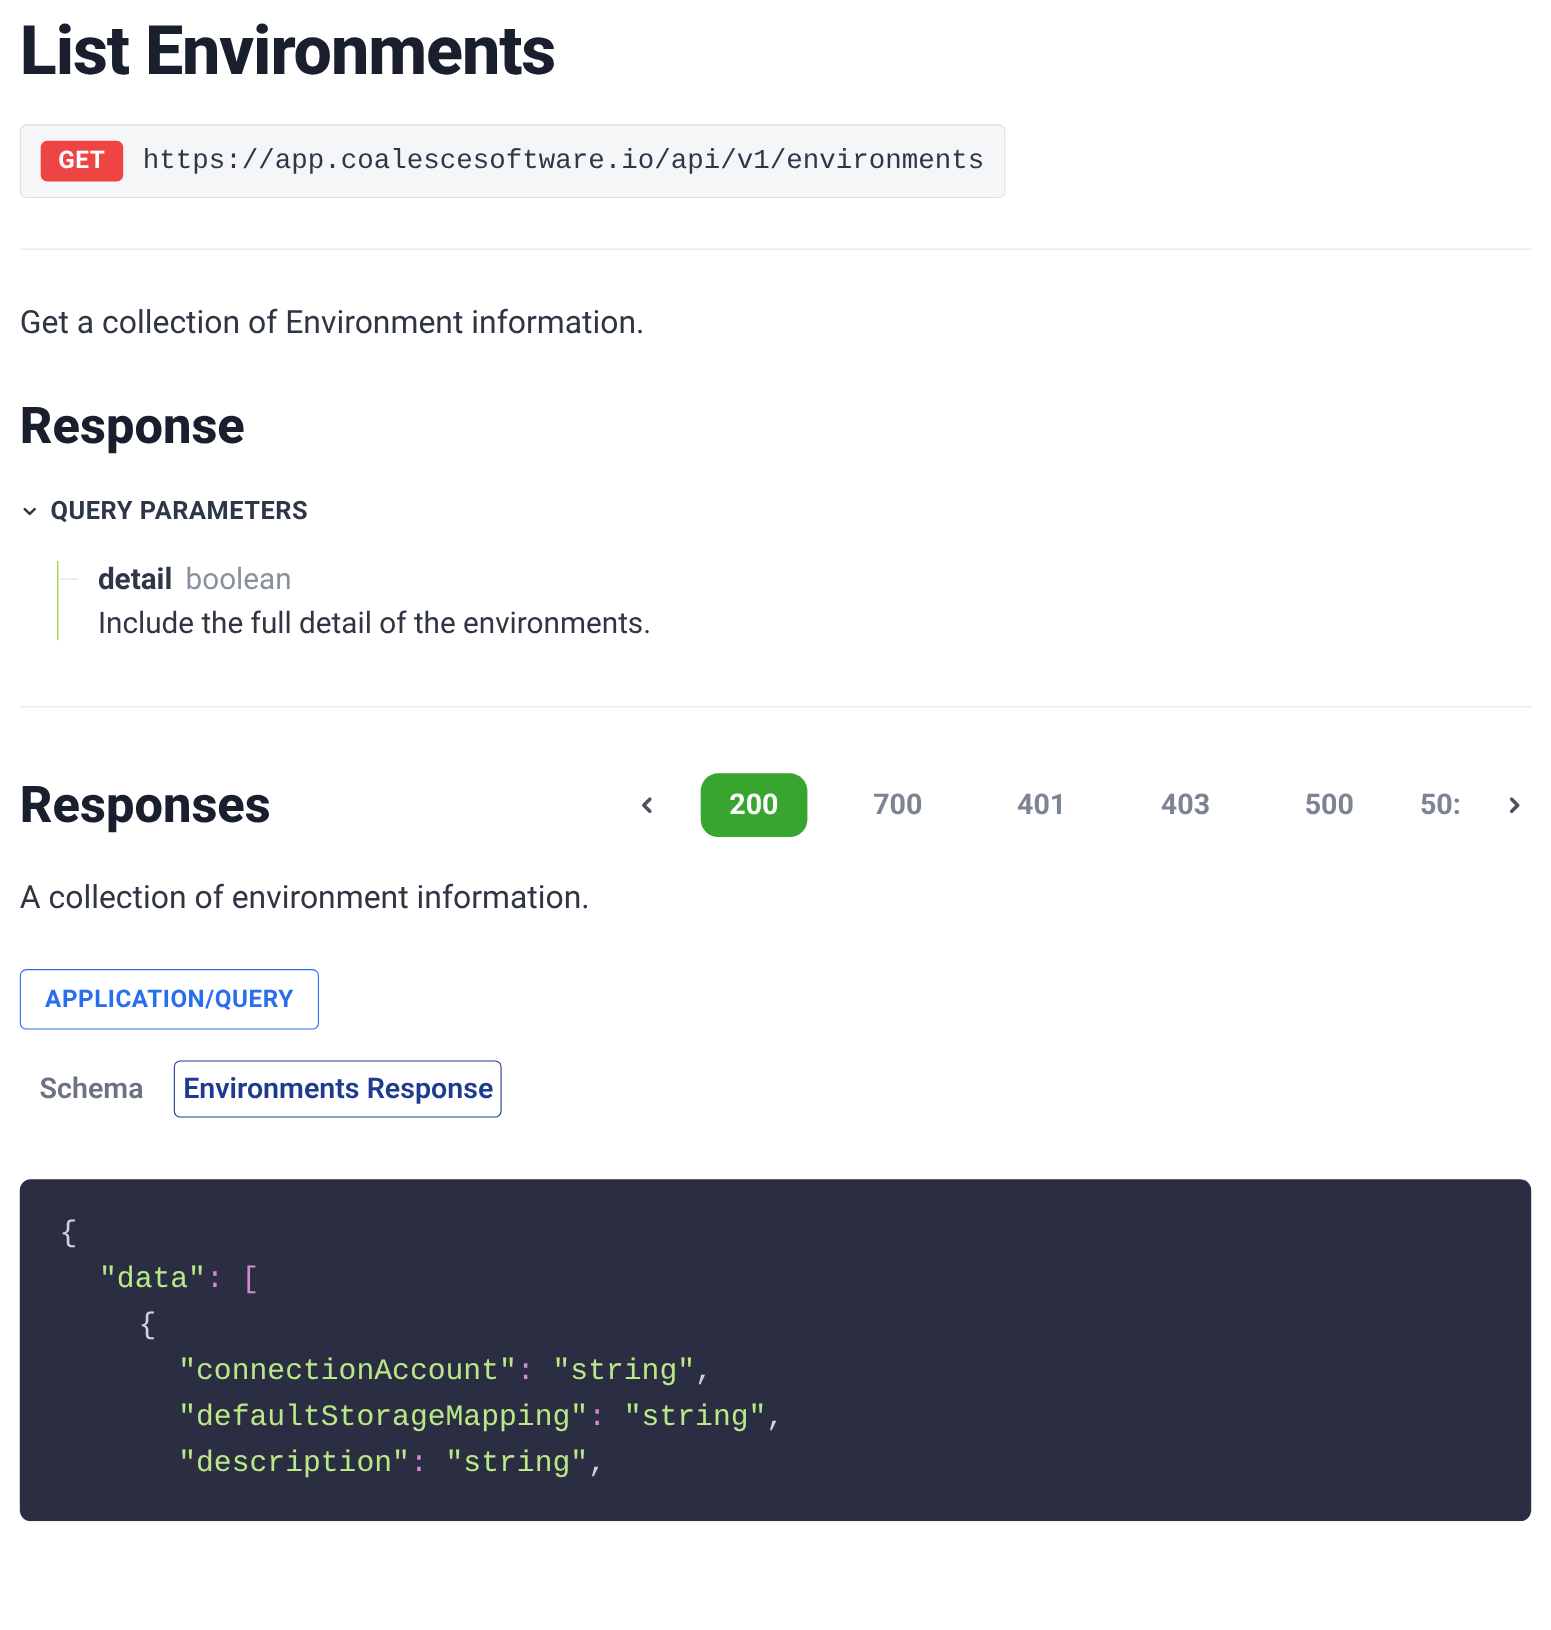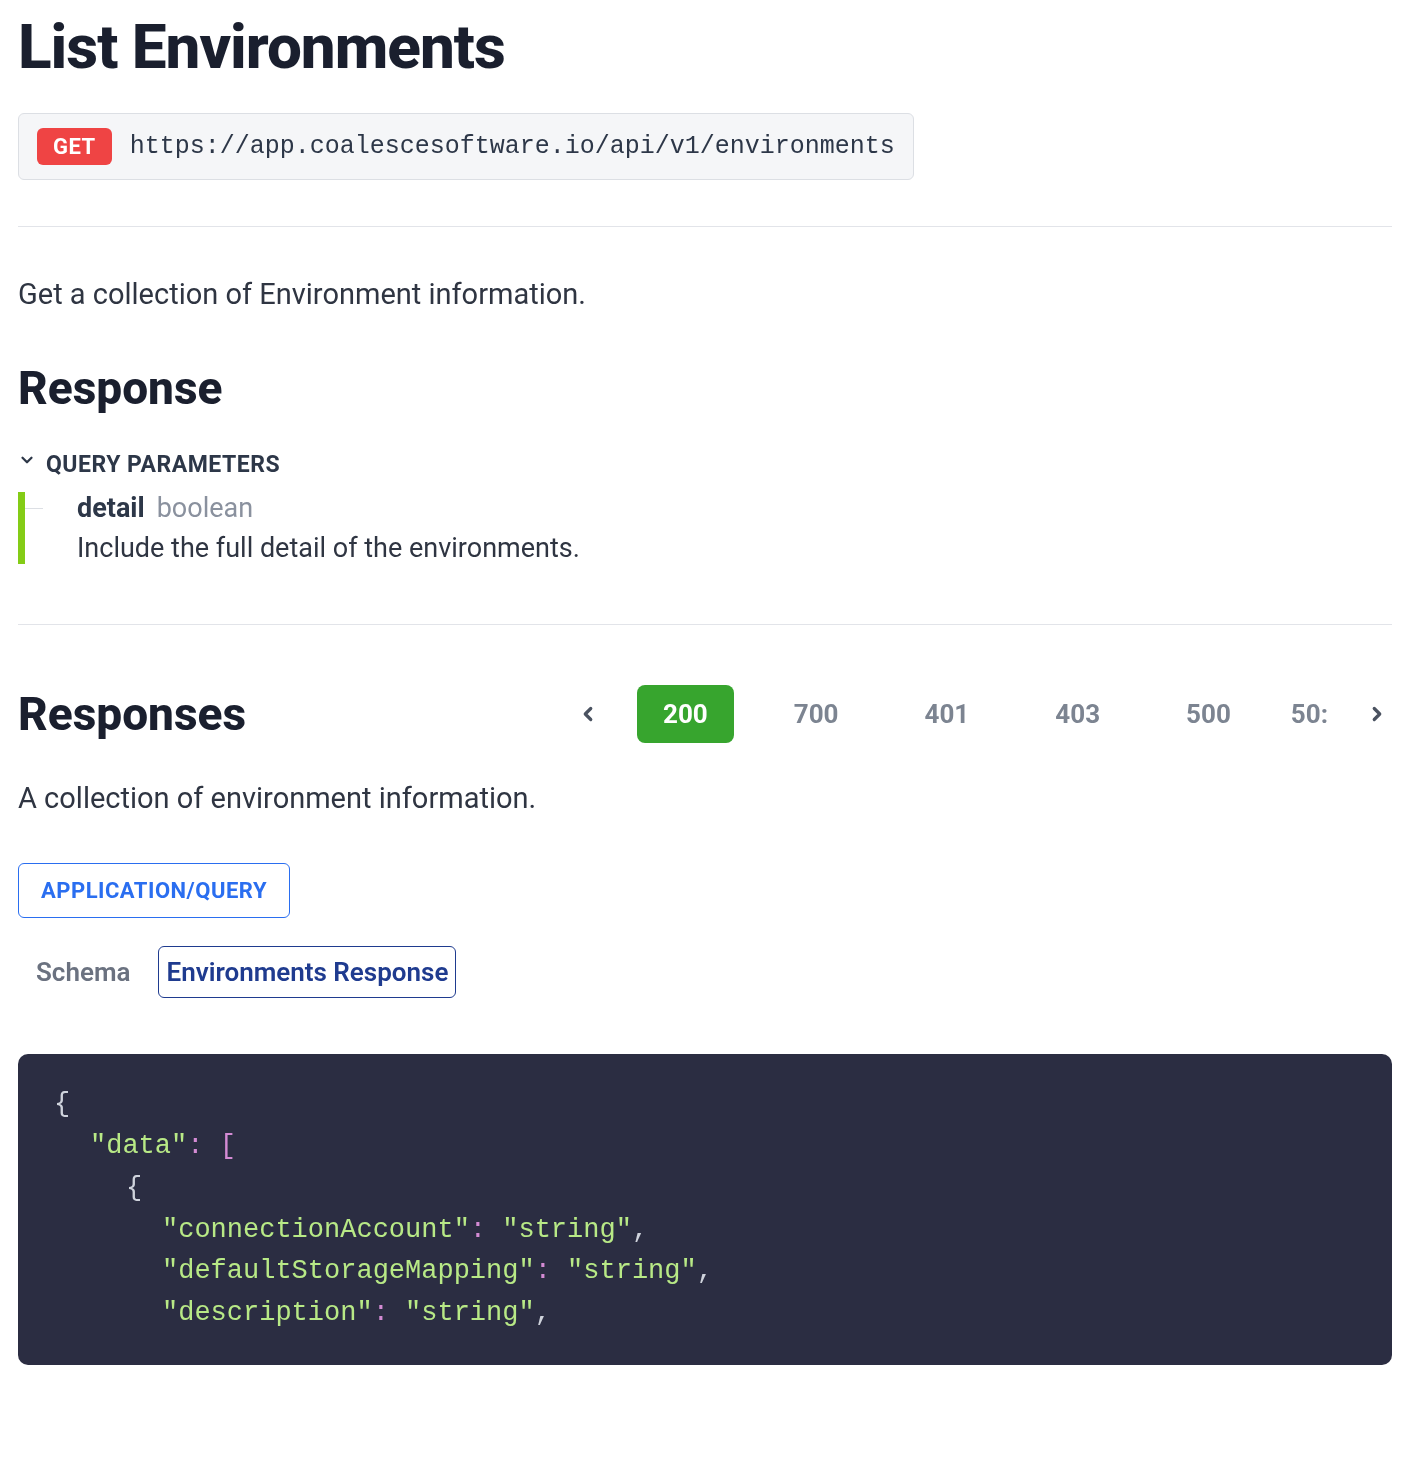--- a/index.html
+++ b/index.html
@@ -54,42 +54,43 @@
   margin: 50px 0 50px 0;
 }
 .section-heading {
   font-size: 46px;
   font-weight: 800;
   color: #1a1f2e;
   margin-bottom: 36px;
 }
 .collapse-header {
   display: flex;
-  align-items: flex-start;
+  align-items: center;
   gap: 10px;
   cursor: pointer;
-  margin-bottom: 14px;
+  margin-bottom: 32px;
 }
 .chevron-down {
   width: 18px;
   height: 18px;
   display: inline-flex;
   align-items: center;
   justify-content: center;
 }
 .chevron-down svg { width: 18px; height: 18px; }
 .collapse-label {
   font-size: 23px;
   font-weight: 700;
   color: #2d3748;
   letter-spacing: 0.5px;
 }
 .param-block {
-  padding-left: 52px;
-  border-left: 7px solid #84cc16;
+  margin-left: 34px;
+  padding-left: 36px;
+  border-left: 1px solid #84cc16;
   position: relative;
   margin-bottom: 60px;
 }
 .param-block::before {
   content: "";
   position: absolute;
   left: 0;
   top: 16px;
   width: 18px;
   height: 1px;
@@ -145,20 +146,21 @@
   font-size: 26px;
   font-weight: 700;
   padding: 14px 26px;
   border-radius: 8px;
   cursor: pointer;
   color: #7c8491;
 }
 .status-pill.active {
   background: #37a52e;
   color: #fff;
+  border-radius: 16px;
 }
 .status-truncated {
   font-size: 26px;
   font-weight: 700;
   color: #7c8491;
 }
 .response-desc {
   font-size: 29px;
   color: #2f3542;
   margin-bottom: 48px;

